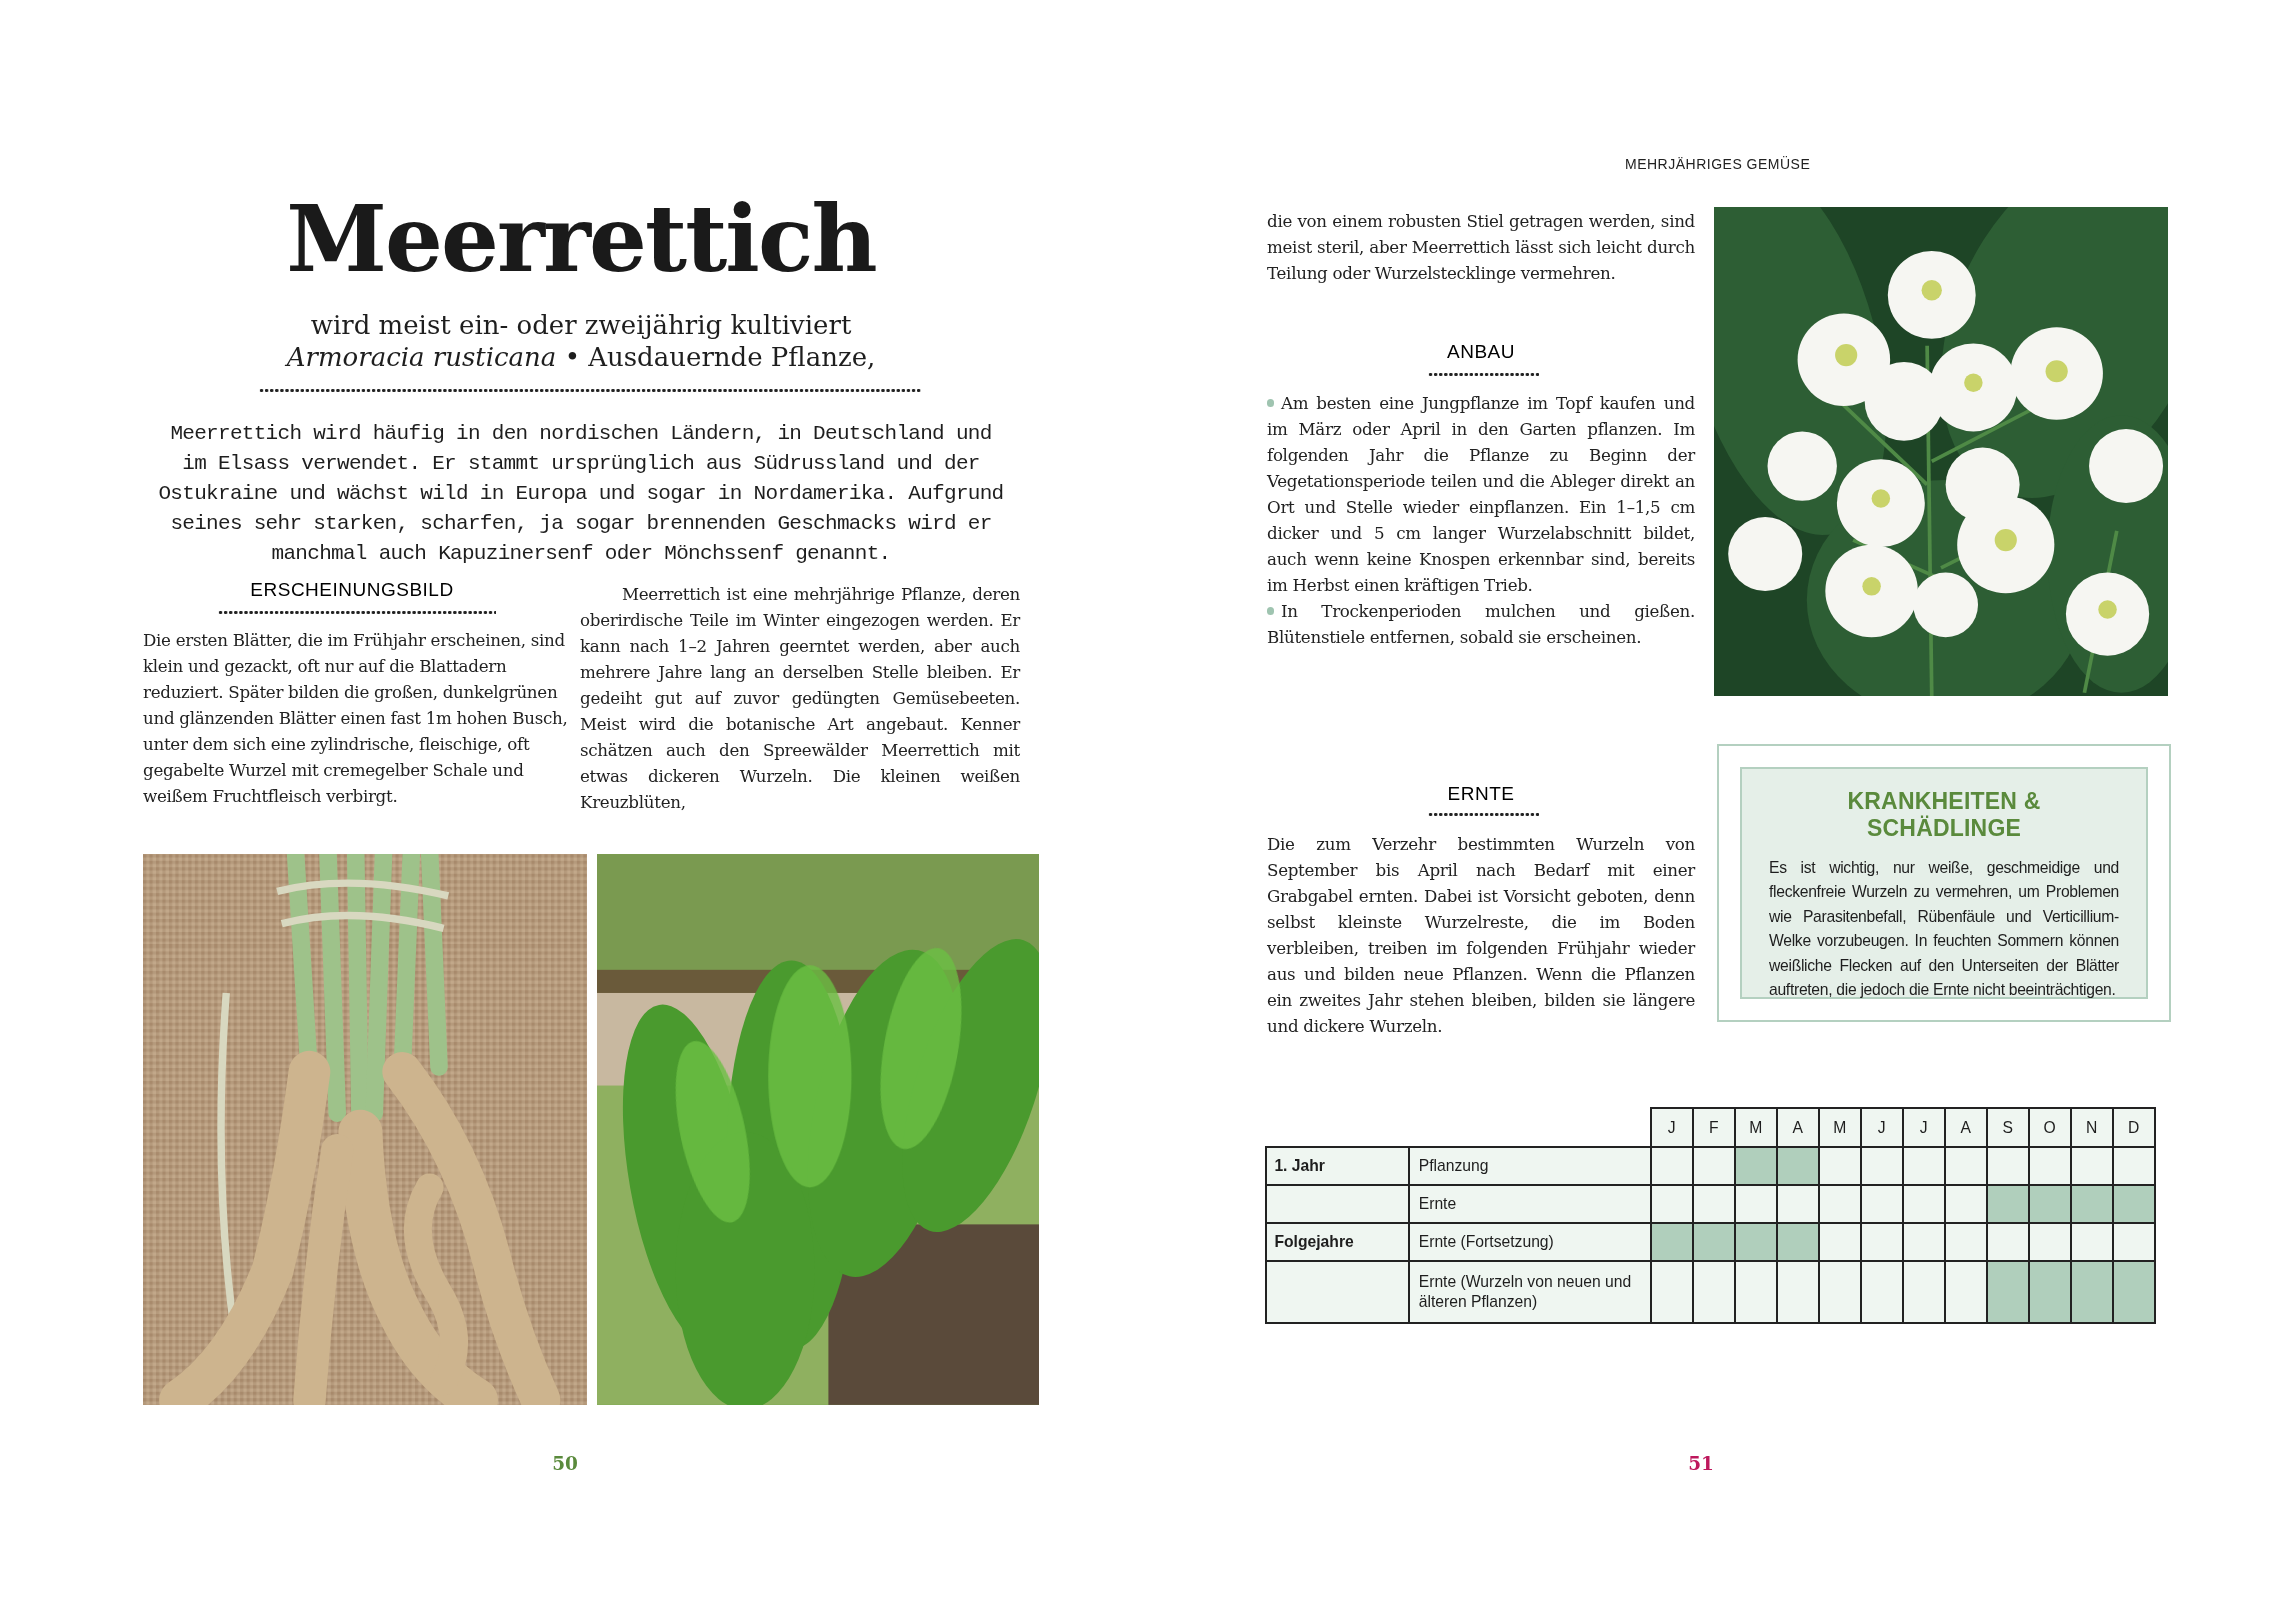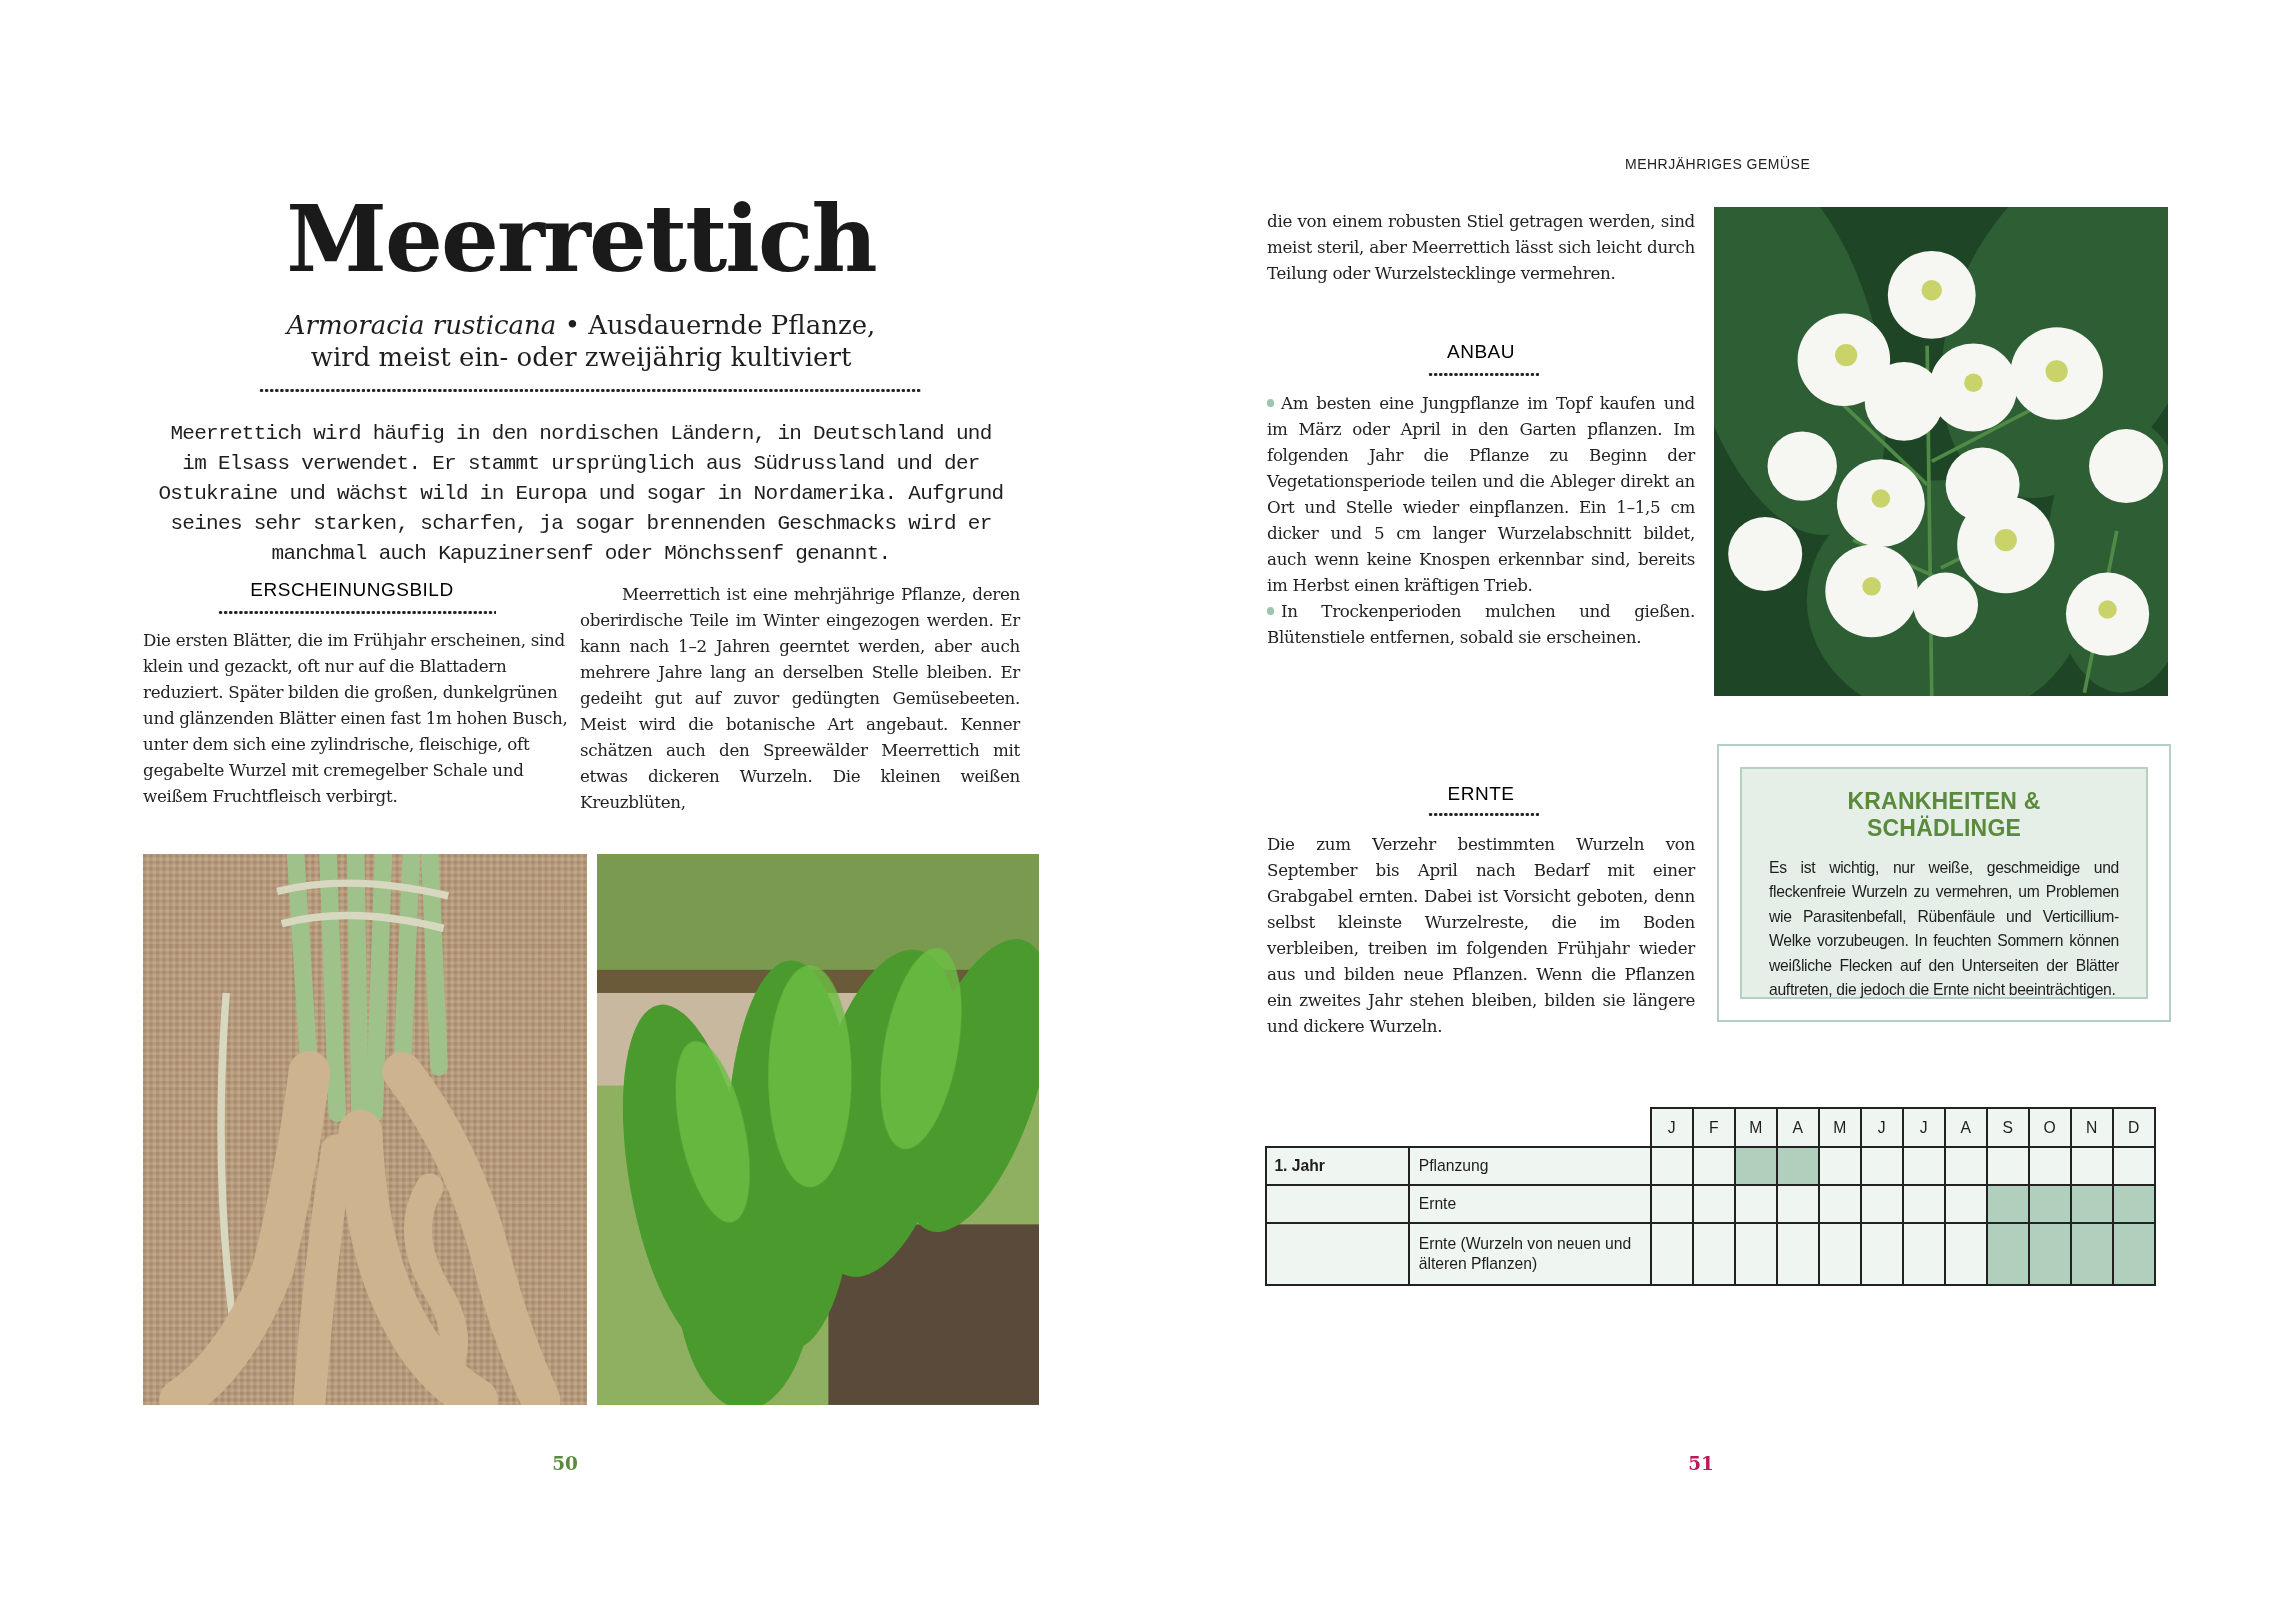--- a/index.html
+++ b/index.html
@@ -64,22 +64,22 @@
   #cal tr.r3 td { height: 36px; }
   #cal tr.r4 td { height: 60px; }
   #cal tr.r5 td { height: 60px; }
 </style>
 </head>
 <body>
 
 <div class="abs" id="title">Meerrettich</div>
 
 <div class="abs" id="subtitle">
+  <div>wird meist ein- oder zweijährig kultiviert</div>
   <div><i>Armoracia rusticana</i><span> • </span><span>Ausdauernde Pflanze,</span></div>
-  <div>wird meist ein- oder zweijährig kultiviert</div>
 </div>
 <div class="abs dotrule" id="title-rule"></div>
 
 <div class="abs" id="intro">Meerrettich wird häufig in den nordischen Ländern, in Deutschland und im Elsass verwendet. Er stammt ursprünglich aus Südrussland und der Ostukraine und wächst wild in Europa und sogar in Nordamerika. Aufgrund seines sehr starken, scharfen, ja sogar brennenden Geschmacks wird er manchmal auch Kapuzinersenf oder Mönchssenf genannt.</div>
 
 <div class="abs sec-heading" id="h-erscheinung">ERSCHEINUNGSBILD</div>
 <div class="abs dotrule" id="r-erscheinung"></div>
 <div class="abs body-text" id="col1">
   <p>Die ersten Blätter, die im Frühjahr erscheinen, sind klein und gezackt, oft nur auf die Blattadern reduziert. Später bilden die großen, dunkelgrünen und glänzenden Blätter einen fast 1m hohen Busch, unter dem sich eine zylindrische, fleischige, oft gegabelte Wurzel mit cremegelber Schale und weißem Fruchtfleisch verbirgt.</p>
 </div>
@@ -263,20 +263,36 @@
           <td class="m"></td>
           <td class="m"></td>
           <td class="m"></td>
           <td class="m"></td>
           <td class="m"></td>
           <td class="m on"></td>
           <td class="m on"></td>
           <td class="m on"></td>
           <td class="m on"></td>
         </tr>
+      <tr class="r3">
+        <td class="cat">Folgejahre</td>
+        <td class="act">Ernte (Fortsetzung)</td>
+      <td class="m on"></td>
+          <td class="m on"></td>
+          <td class="m on"></td>
+          <td class="m on"></td>
+          <td class="m"></td>
+          <td class="m"></td>
+          <td class="m"></td>
+          <td class="m"></td>
+          <td class="m"></td>
+          <td class="m"></td>
+          <td class="m"></td>
+          <td class="m"></td>
+        </tr>
       <tr class="r5">
         <td class="cat"></td>
         <td class="act">Ernte (Wurzeln von neuen und älteren Pflanzen)</td>
       <td class="m"></td>
           <td class="m"></td>
           <td class="m"></td>
           <td class="m"></td>
           <td class="m"></td>
           <td class="m"></td>
           <td class="m"></td>

